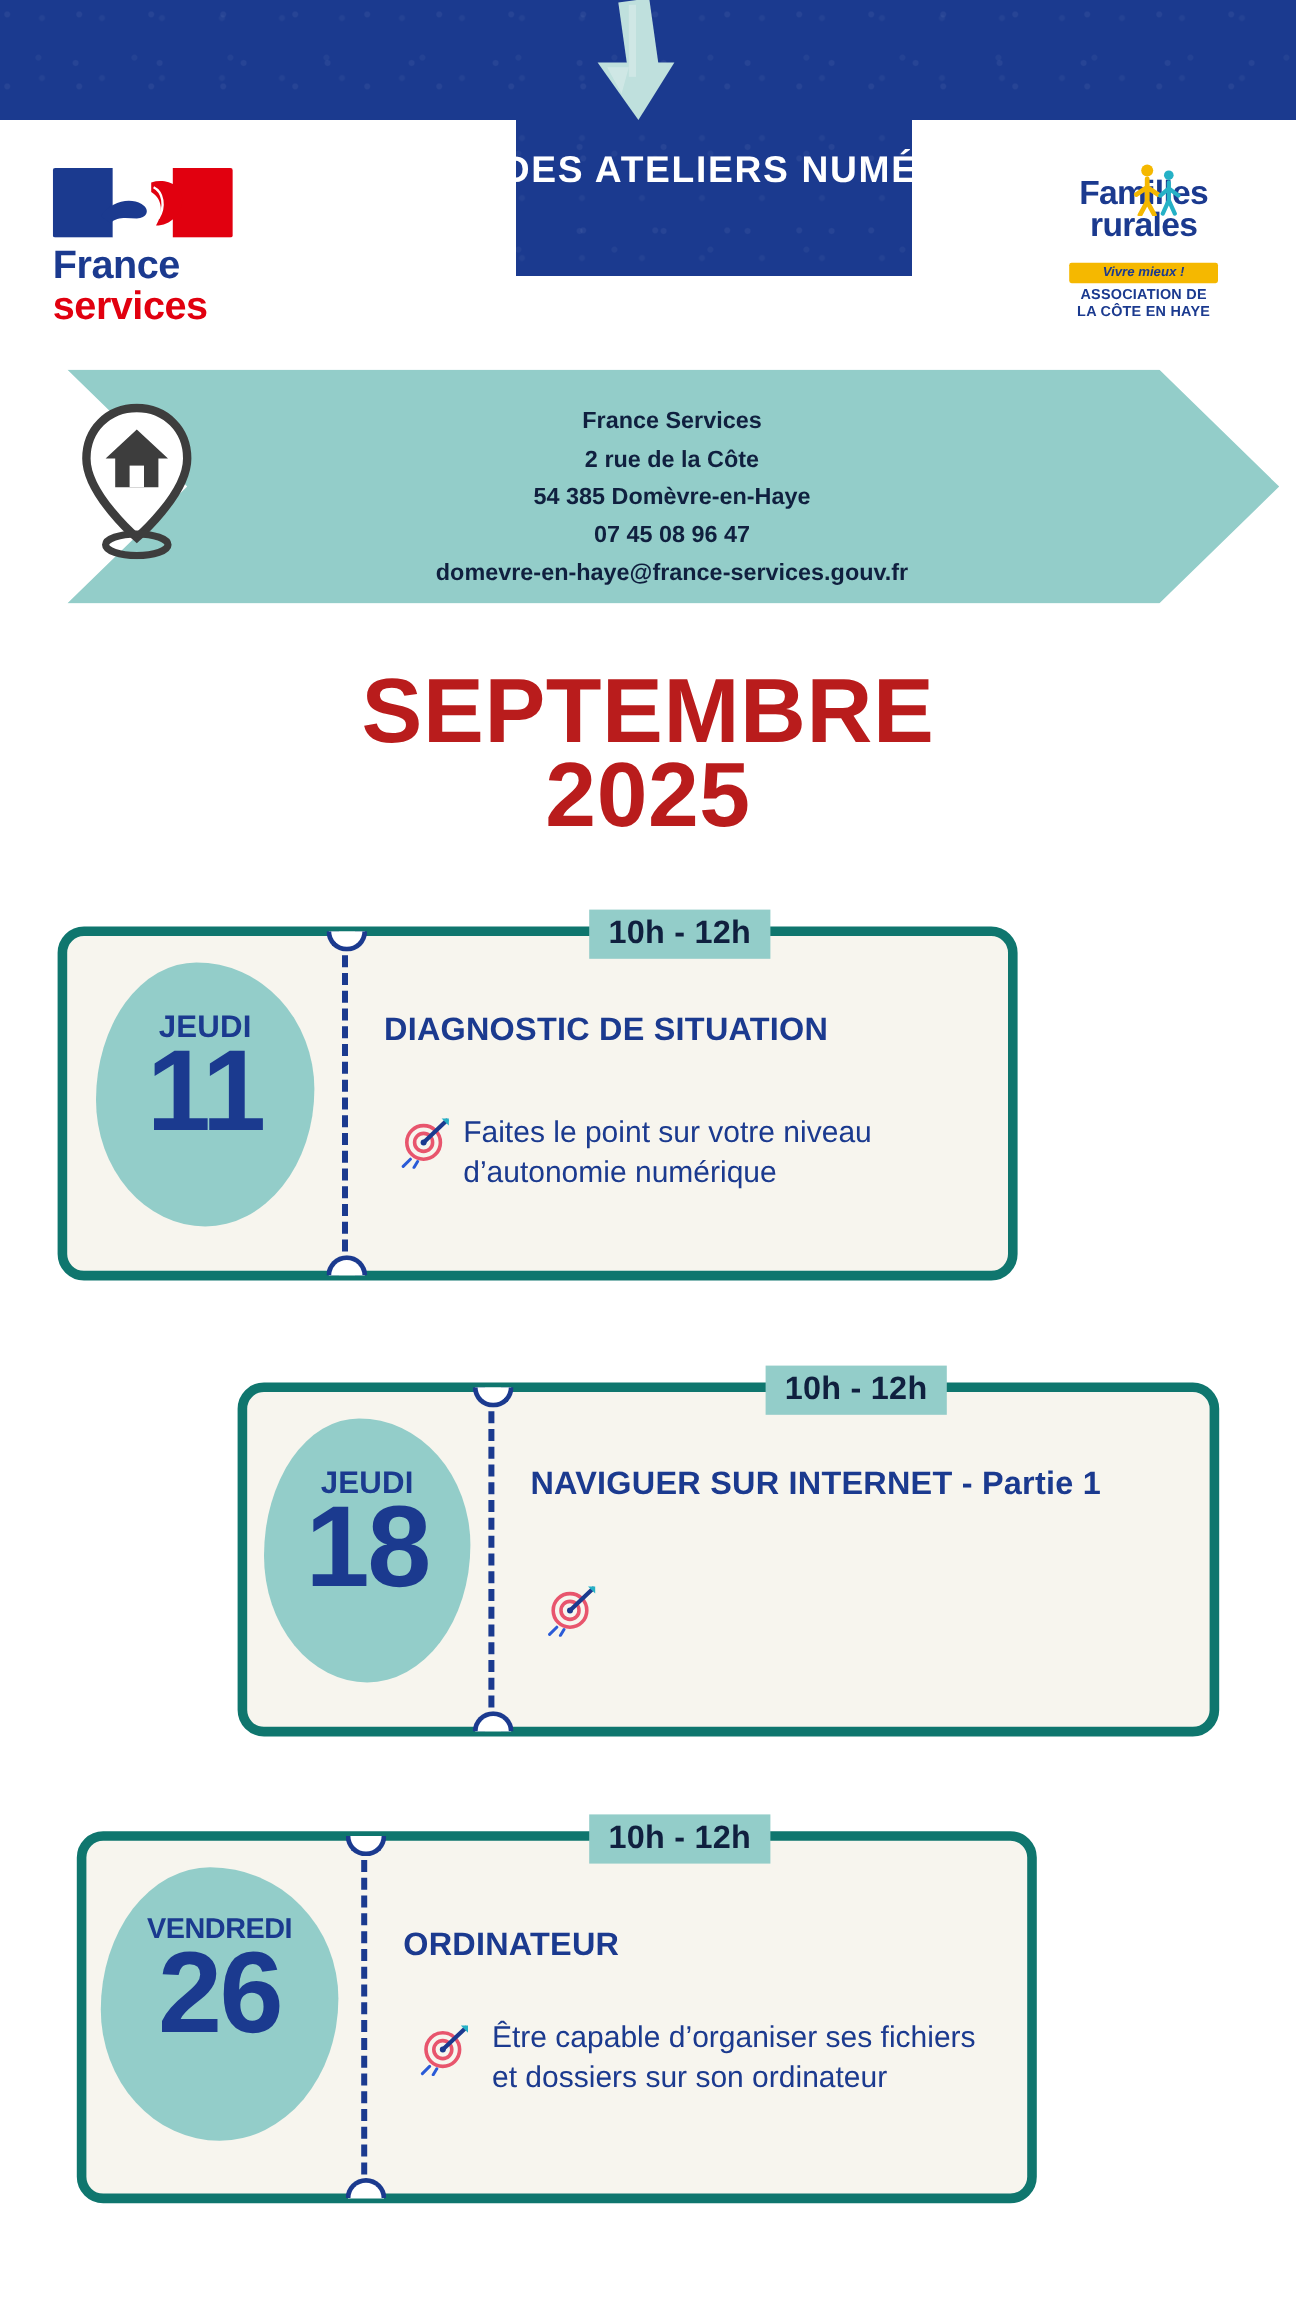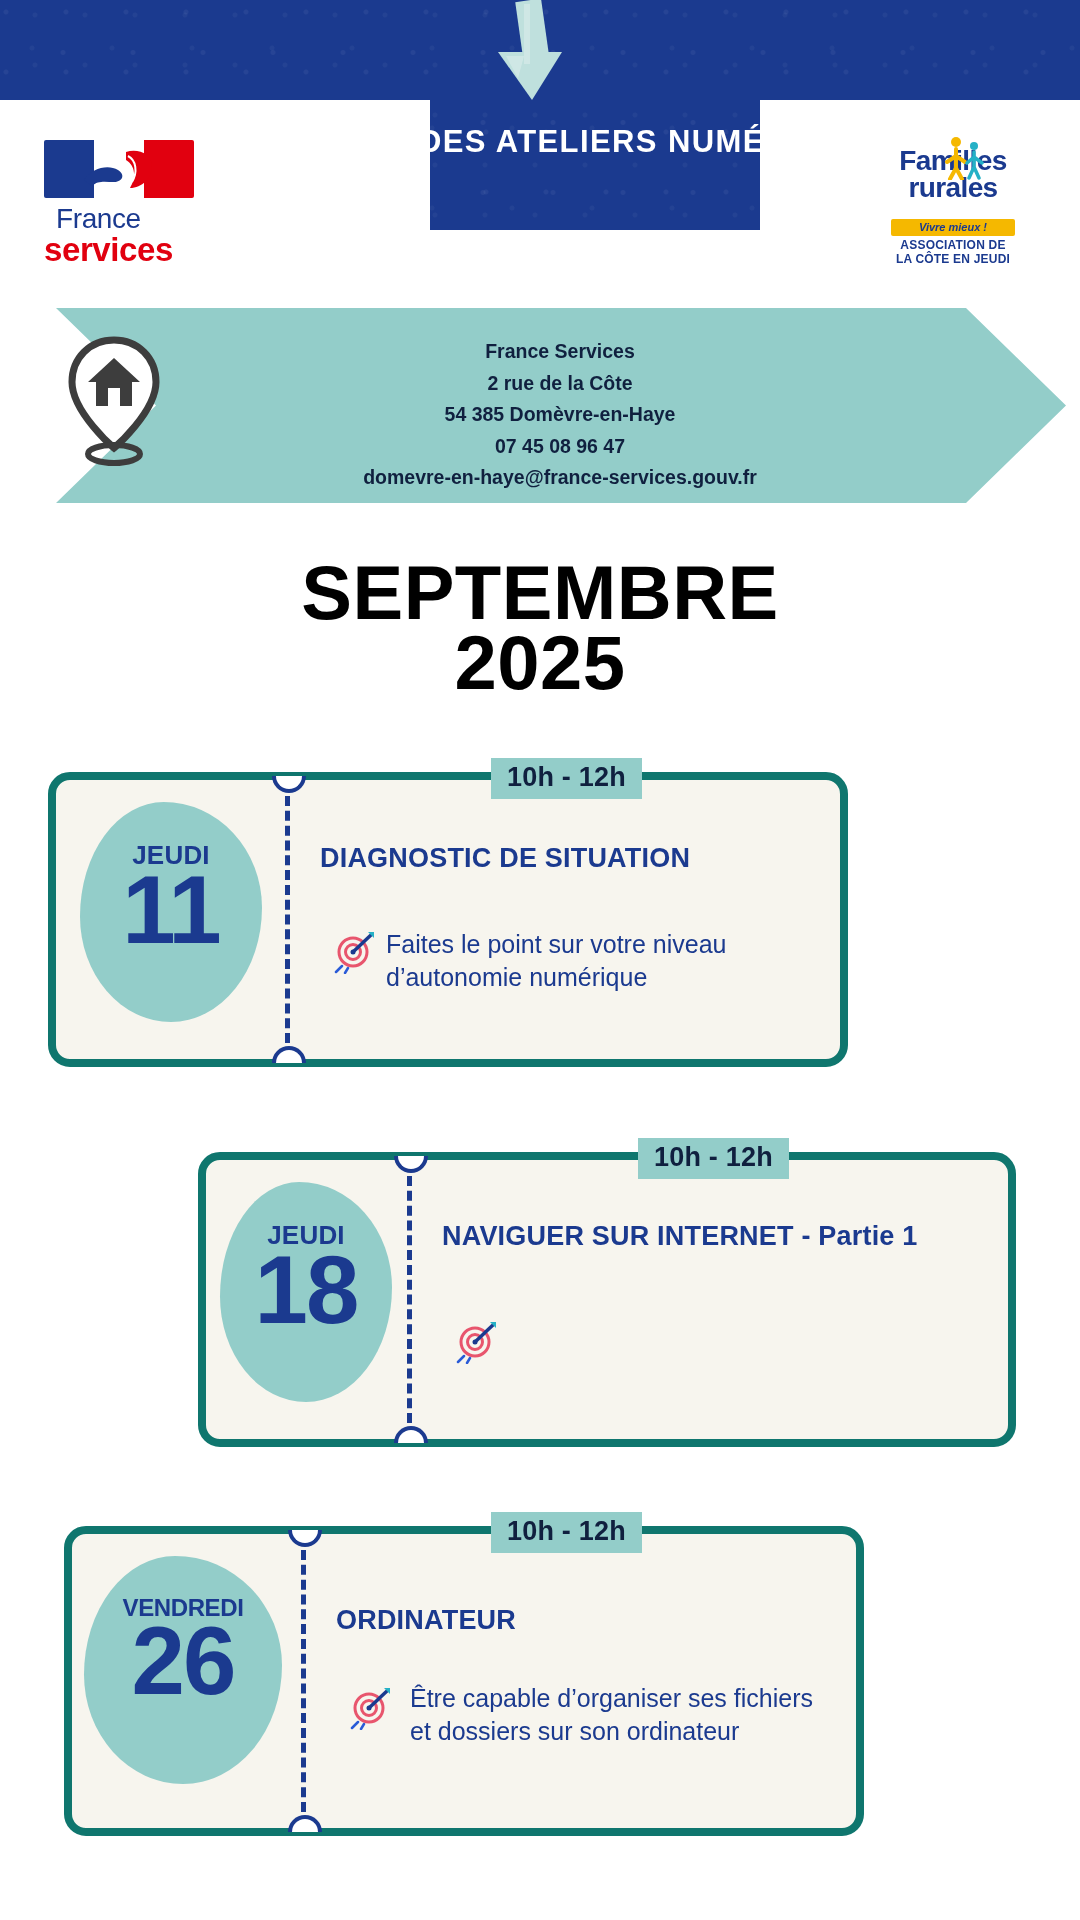--- a/index.html
+++ b/index.html
@@ -90,24 +90,23 @@
     left: 34px;
     width: 86px;
     height: 46px;
   }
   .fs-text {
     margin-top: 6px;
     line-height: 1.04;
   }
   .fs-text .l1 {
     color: #1b3a8f;
-    font-size: 28px;
-    font-weight: normal;
+    font-size: 33px;
+    font-weight: bold;
     letter-spacing: -0.4px;
-    margin-left: 12px;
   }
   .fs-text .l2 {
     color: #e1000f;
     font-size: 33px;
     font-weight: bold;
     letter-spacing: -0.4px;
   }
 
   
   .fr-logo {
@@ -189,21 +188,21 @@
     height: 130px;
   }
 
   
   .month {
     position: absolute;
     top: 558px;
     left: 0;
     width: 1080px;
     text-align: center;
-    color: #000000;
+    color: #b91c1c;
     font-size: 76px;
     font-weight: bold;
     line-height: 0.92;
     letter-spacing: 0.5px;
     text-transform: uppercase;
   }
   .month .yr { display: block; }
 
   
   .ticket {
@@ -333,21 +332,21 @@
         <path d="M12 15 L12 34 M12 22 L3 28 M12 22 L21 28 M12 34 L6 45 M12 34 L18 45" stroke="#f5b800" stroke-width="4" fill="none" stroke-linecap="round"></path>
         <circle cx="30" cy="12" r="4" fill="#25b1c6"></circle>
         <path d="M30 18 L30 33 M30 23 L23 29 M30 23 L38 29 M30 33 L25 44 M30 33 L35 44" stroke="#25b1c6" stroke-width="3.5" fill="none" stroke-linecap="round"></path>
       </svg>
       <div>Familles</div>
       <div>rurales</div>
     </div>
     <div class="fr-ribbon">Vivre mieux !</div>
     <div class="fr-sub">
       <div>ASSOCIATION DE</div>
-      <div>LA CÔTE EN JEUDI</div>
+      <div>LA CÔTE EN HAYE</div>
     </div>
   </div>
 </div>
 
 <div class="addr-wrap">
   <div class="addr-banner"></div>
   <svg class="pin" viewBox="0 0 100 130">
     <path d="M50 4 C26 4 8 22 8 46 C8 76 50 112 50 112 C50 112 92 76 92 46 C92 22 74 4 50 4 Z" fill="#ffffff" stroke="#3d3d3d" stroke-width="7"></path>
     <path d="M50 22 L76 46 L68 46 L68 70 L32 70 L32 46 L24 46 Z" fill="#3d3d3d"></path>
     <rect x="44" y="52" width="12" height="18" fill="#ffffff"></rect>

